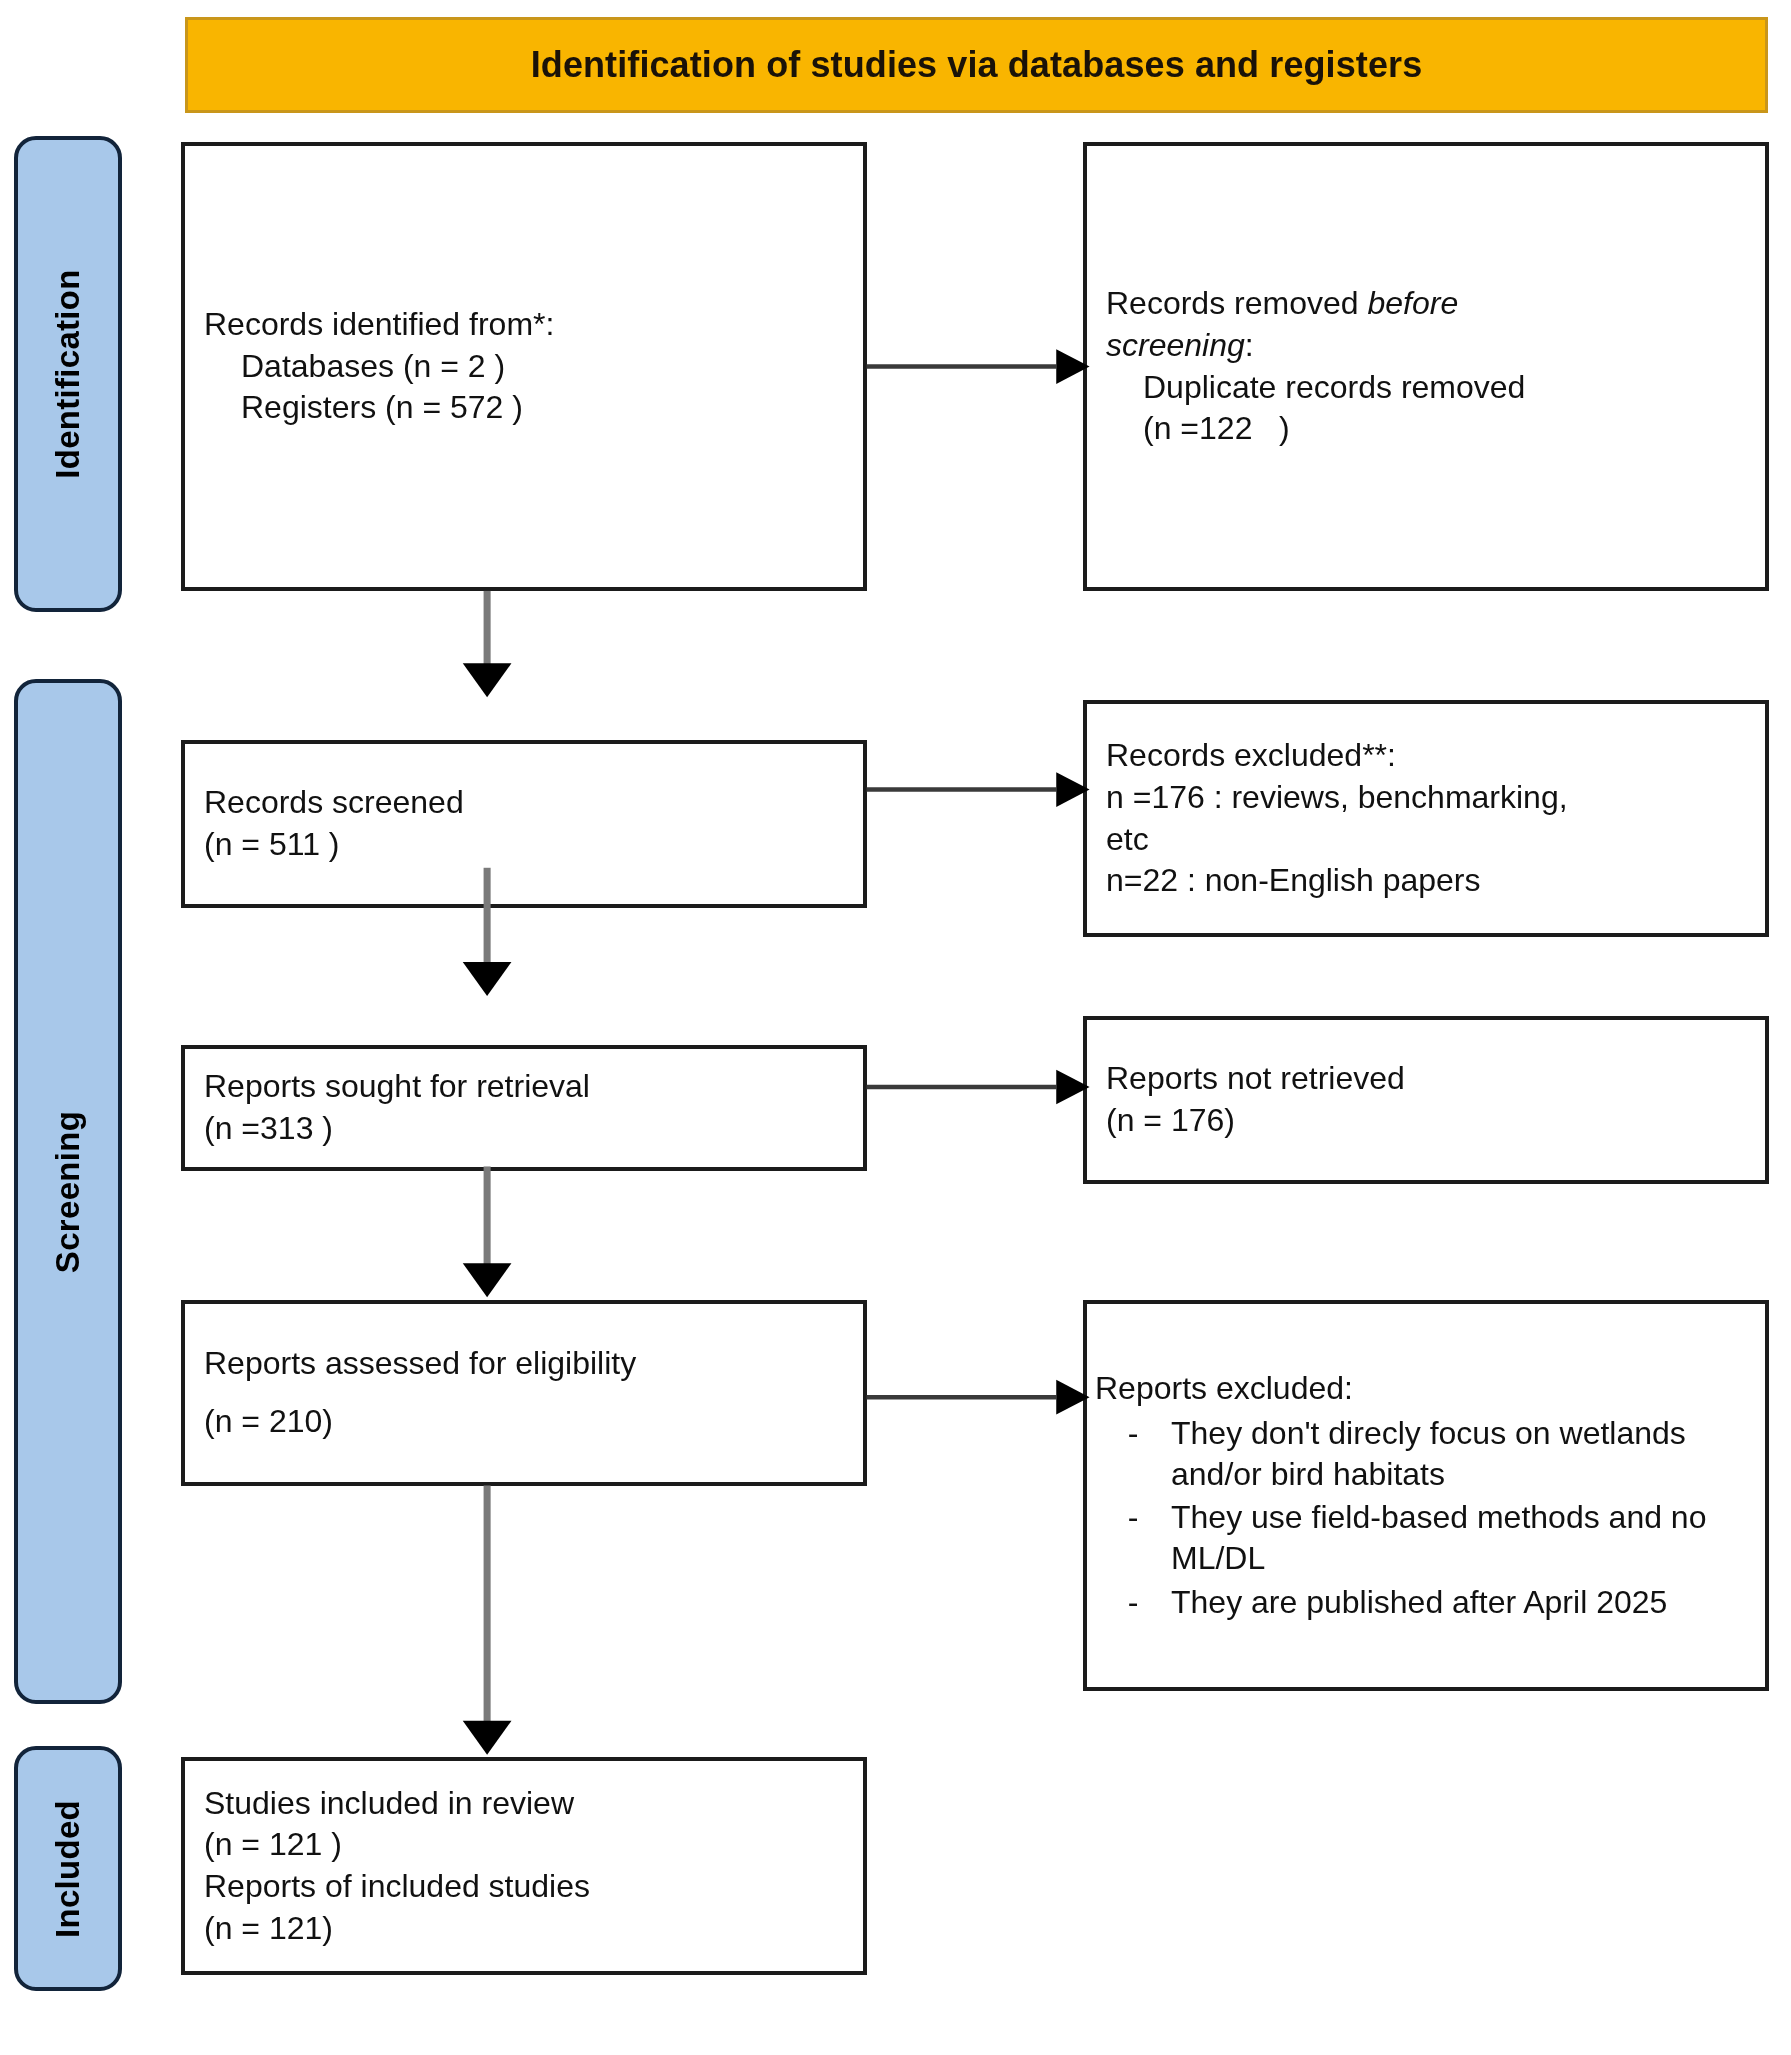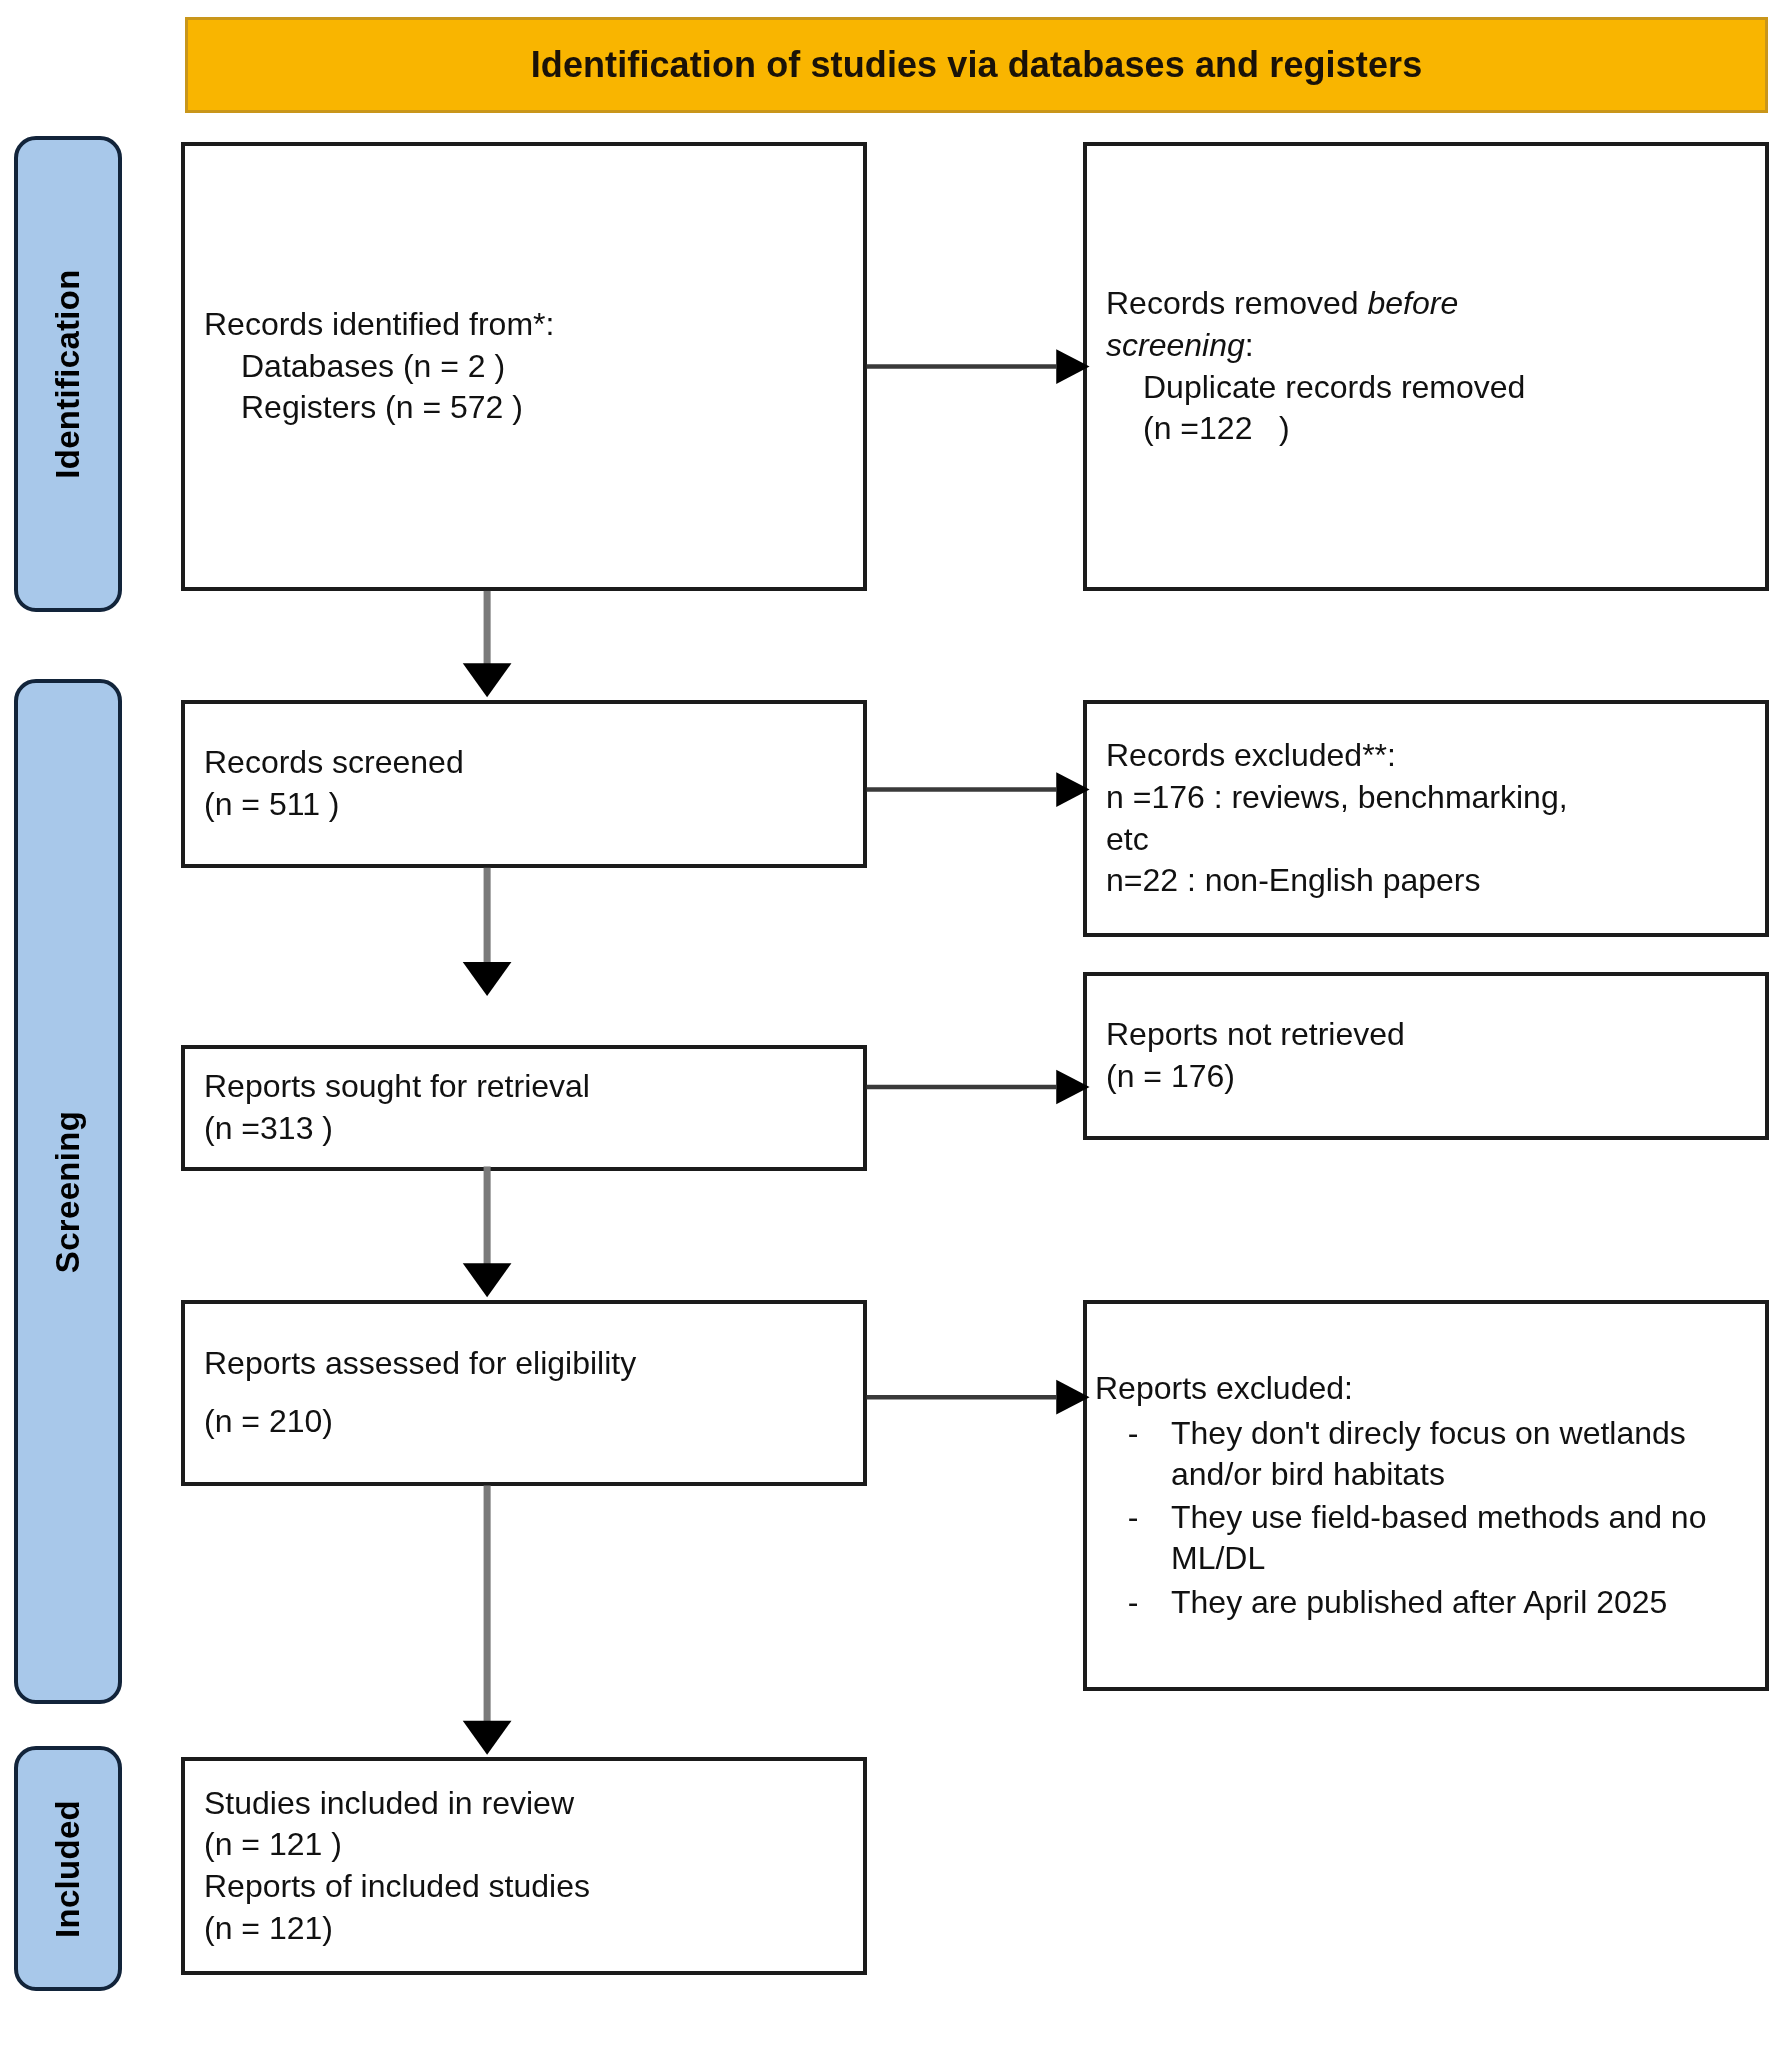--- a/index.html
+++ b/index.html
@@ -104,29 +104,29 @@
   .bullets .dash {
     width: 76px;
     flex: 0 0 76px;
     text-align: center;
     color: #111111;
   }
   .bullets .btxt { flex: 1 1 auto; }
 
   
   #box-identified  { left: 181px; top: 142px;  width: 686px; height: 449px; }
-  #box-screened    { left: 181px; top: 700px; width: 686px; height: 168px; }
+  #box-screened    { left: 181px; top: 740px; width: 686px; height: 168px; }
   #box-sought      { left: 181px; top: 998px; width: 686px; height: 126px; margin-top: 47px; }
   #box-assessed    { left: 181px; top: 1300px; width: 686px; height: 186px; gap: 16px; }
   #box-included    { left: 181px; top: 1757px; width: 686px; height: 218px; }
 
   
   #box-removed     { left: 1083px; top: 142px;  width: 686px; height: 449px; }
   #box-recexcluded { left: 1083px; top: 700px; width: 686px; height: 237px; }
-  #box-notretrieved{ left: 1083px; top: 972px; width: 686px; height: 168px; }
+  #box-notretrieved{ left: 1083px; top: 1016px; width: 686px; height: 168px; }
   #box-repexcluded { left: 1083px; top: 1300px; width: 686px; height: 391px; padding-left: 8px; }
 
   
   #wires {
     position: absolute;
     left: 0; top: 0;
     width: 1792px;
     height: 2056px;
     pointer-events: none;
   }

